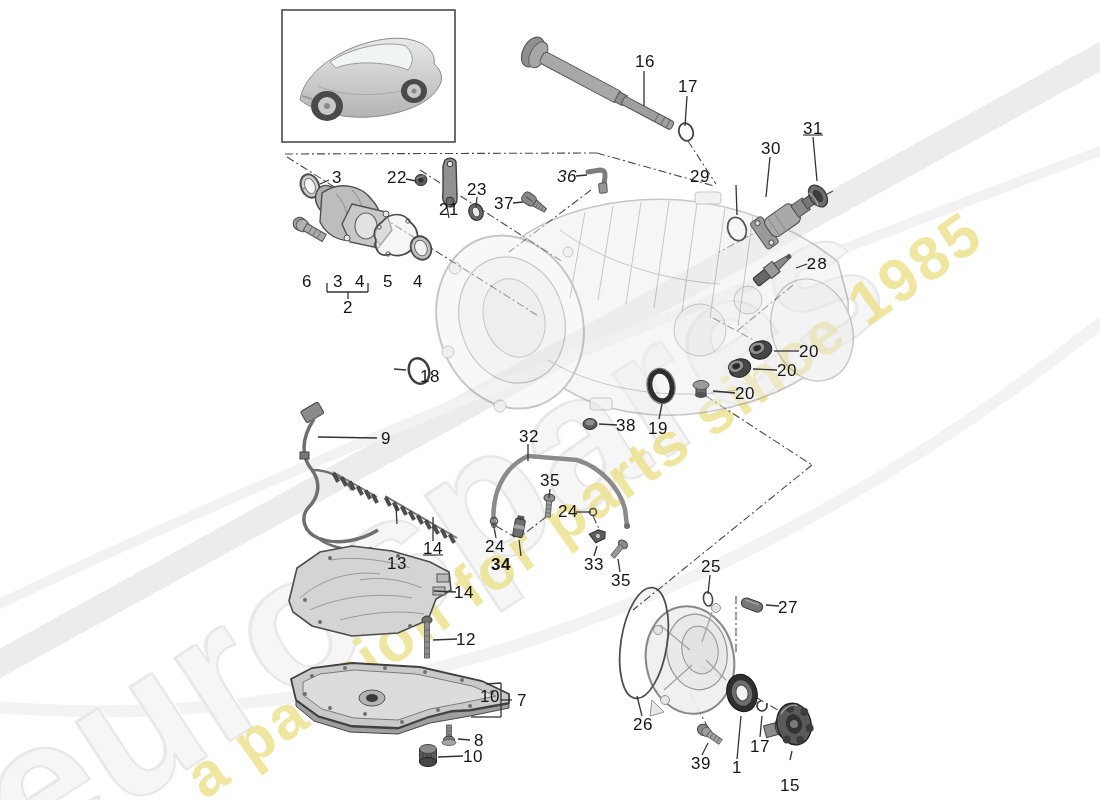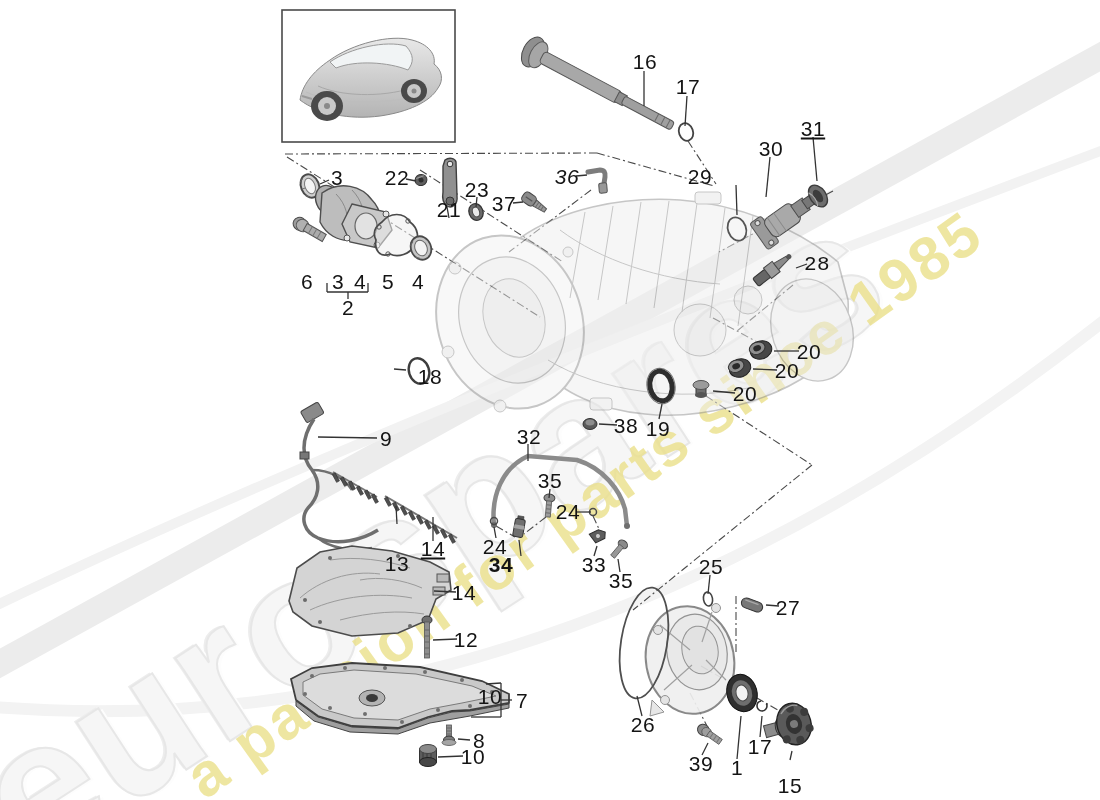--- a/index.html
+++ b/index.html
@@ -10,21 +10,21 @@
             -webkit-text-stroke:2px #e7e7e7;text-shadow:3px 3px 0 #fdfdfd,-2px -2px 0 #ededed;
             white-space:nowrap;user-select:none;}
   .wm-tagline{position:absolute;left:213px;top:742px;transform:rotate(-35.5deg);transform-origin:left bottom;
             font-size:61px;font-weight:bold;letter-spacing:3px;color:#ebe08a;opacity:.8;
             white-space:nowrap;user-select:none;}
   svg{position:absolute;left:0;top:0;}
   #artwork{z-index:4;}
   #swoosh{z-index:1;}
   .wm-brand{z-index:2;} .wm-tagline{z-index:3;}
   #labels{position:absolute;left:0;top:0;width:1100px;height:800px;z-index:5;}
-  .plabel{position:absolute;transform:translate(-50%,-50%);font-size:21px;color:#141414;
+  .plabel{position:absolute;transform:translate(-50%,-50%);font-size:17px;color:#141414;
           letter-spacing:.5px;line-height:1;cursor:pointer;}
 </style>
 </head>
 <body>
 
 <div id="stage">
 
   <svg id="swoosh" width="1100" height="800">
     <path d="M -30 680 Q 420 430 1130 40" fill="none" stroke="#ececec" stroke-width="26"></path>
     <path d="M -30 618 Q 380 420 1130 140" fill="none" stroke="#f2f2f2" stroke-width="10"></path>

